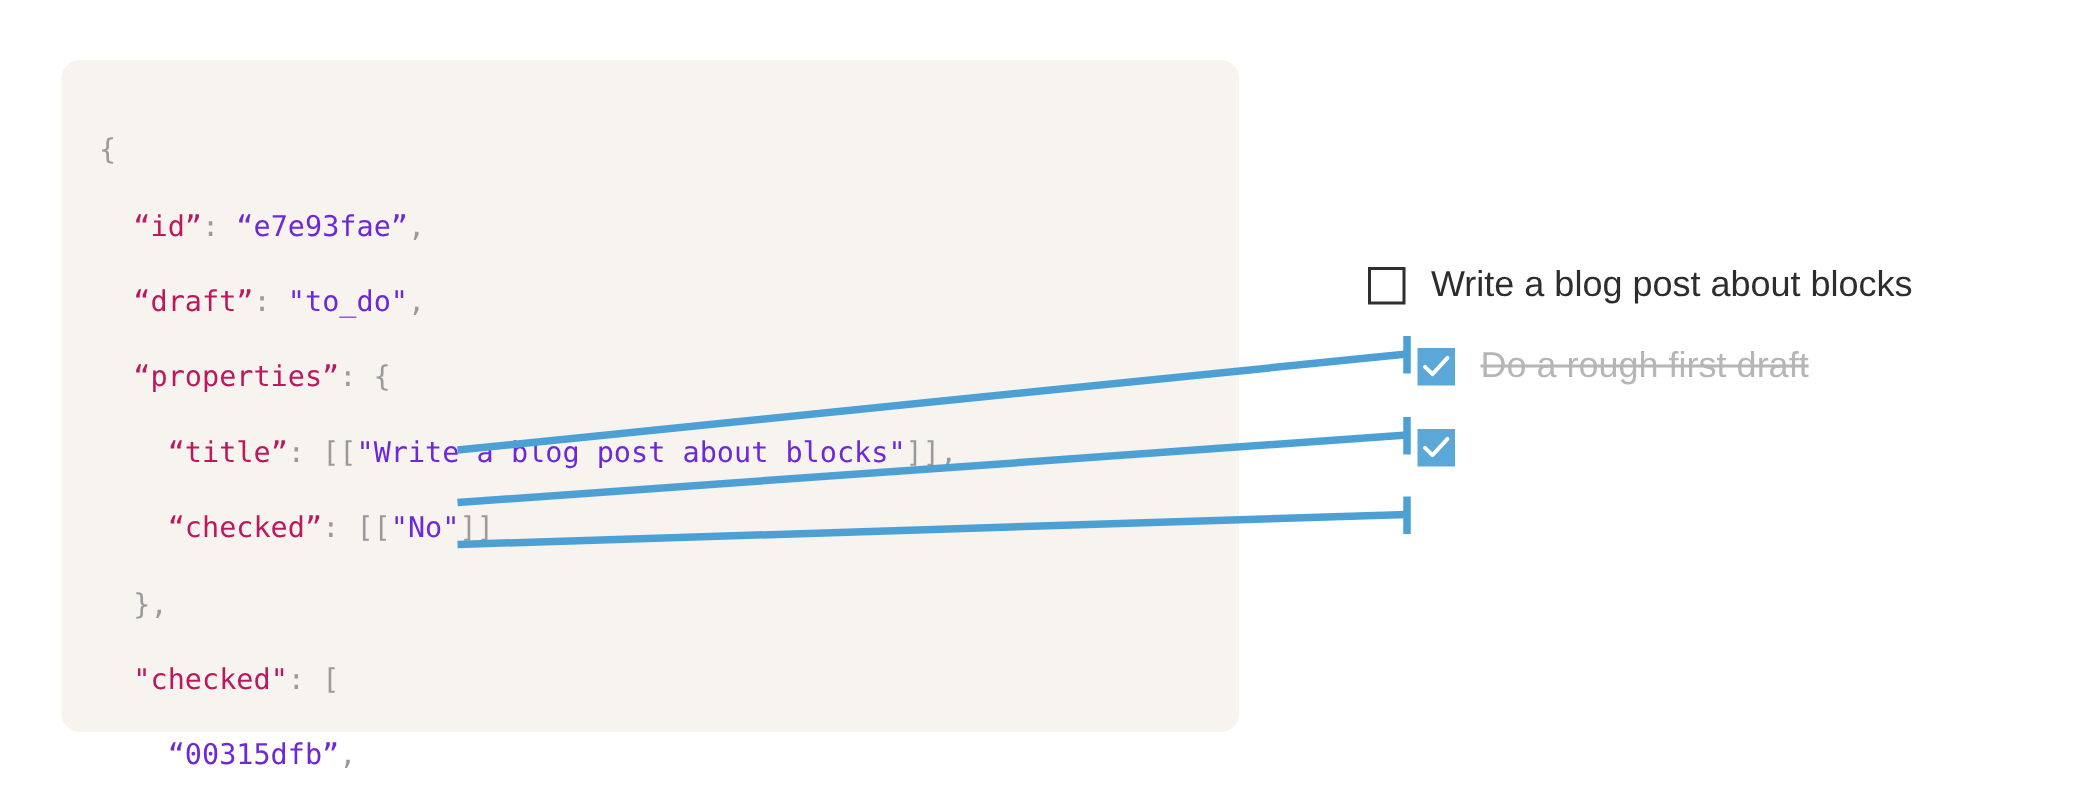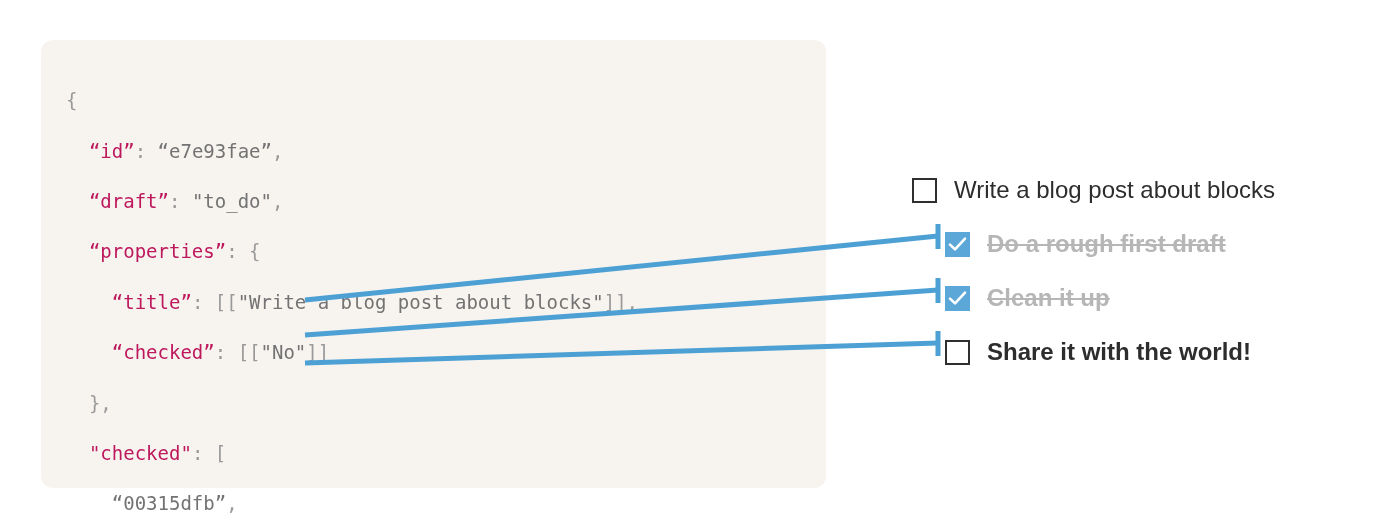--- a/index.html
+++ b/index.html
@@ -32,21 +32,21 @@
     top: 23px;
     font-family: "DejaVu Sans Mono", "Liberation Mono", monospace;
     font-size: 19px;
     line-height: 25.2px;
     white-space: pre;
     color: #8e8e8e;
     letter-spacing: 0px;
   }
   .ln { display: block; height: 25.2px; }
   .k  { color: #be185d; }   
-  .s  { color: #737373; }   
+  .s  { color: #6d28d9; }   
   .p  { color: #9a9a9a; }   
 
   
   #connectors {
     position: absolute;
     left: 0; top: 0;
     width: 1400px; height: 532px;
     pointer-events: none;
   }
 
@@ -87,21 +87,21 @@
     font-family: "Liberation Sans", sans-serif;
     font-size: 24px;
     color: #2d2d2d;
     white-space: nowrap;
   }
   .todo-label.done {
     color: #b6b6b6;
     text-decoration: line-through;
     text-decoration-thickness: 1.8px;
   }
-  .row-indent { margin-left: 33px; font-weight: bold; }
+  .row-indent { margin-left: 33px; }
 </style>
 </head>
 <body>
 
 <div id="stage">
 
   <div id="code-panel">
     <div id="code-text">
 <span class="ln"><span class="p">{</span></span>
 <span class="ln"><span class="p">  </span><span class="k">“<span>id</span>”</span><span class="p">: </span><span class="s">“<span>e7e93fae</span>”</span><span class="p">,</span></span>
@@ -141,21 +141,16 @@
           </svg>
         </div>
         <span class="todo-label done">Do a rough first draft</span>
       </div>
       <div class="todo-row row-indent">
         <div class="cb checked">
           <svg width="19" height="17" viewBox="0 0 19 17">
             <path d="M2 8.6 L7 13.4 L17 2.6" fill="none" stroke="#ffffff" stroke-width="2.6" stroke-linecap="round" stroke-linejoin="round"></path>
           </svg>
         </div>
-        <span class="todo-label done">Clean it up</span>
-      </div>
-      <div class="todo-row row-indent">
-        <div class="cb unchecked"></div>
-        <span class="todo-label">Share it with the world!</span>
       </div>
     </div>
 
 </div>
 
 </body></html>

